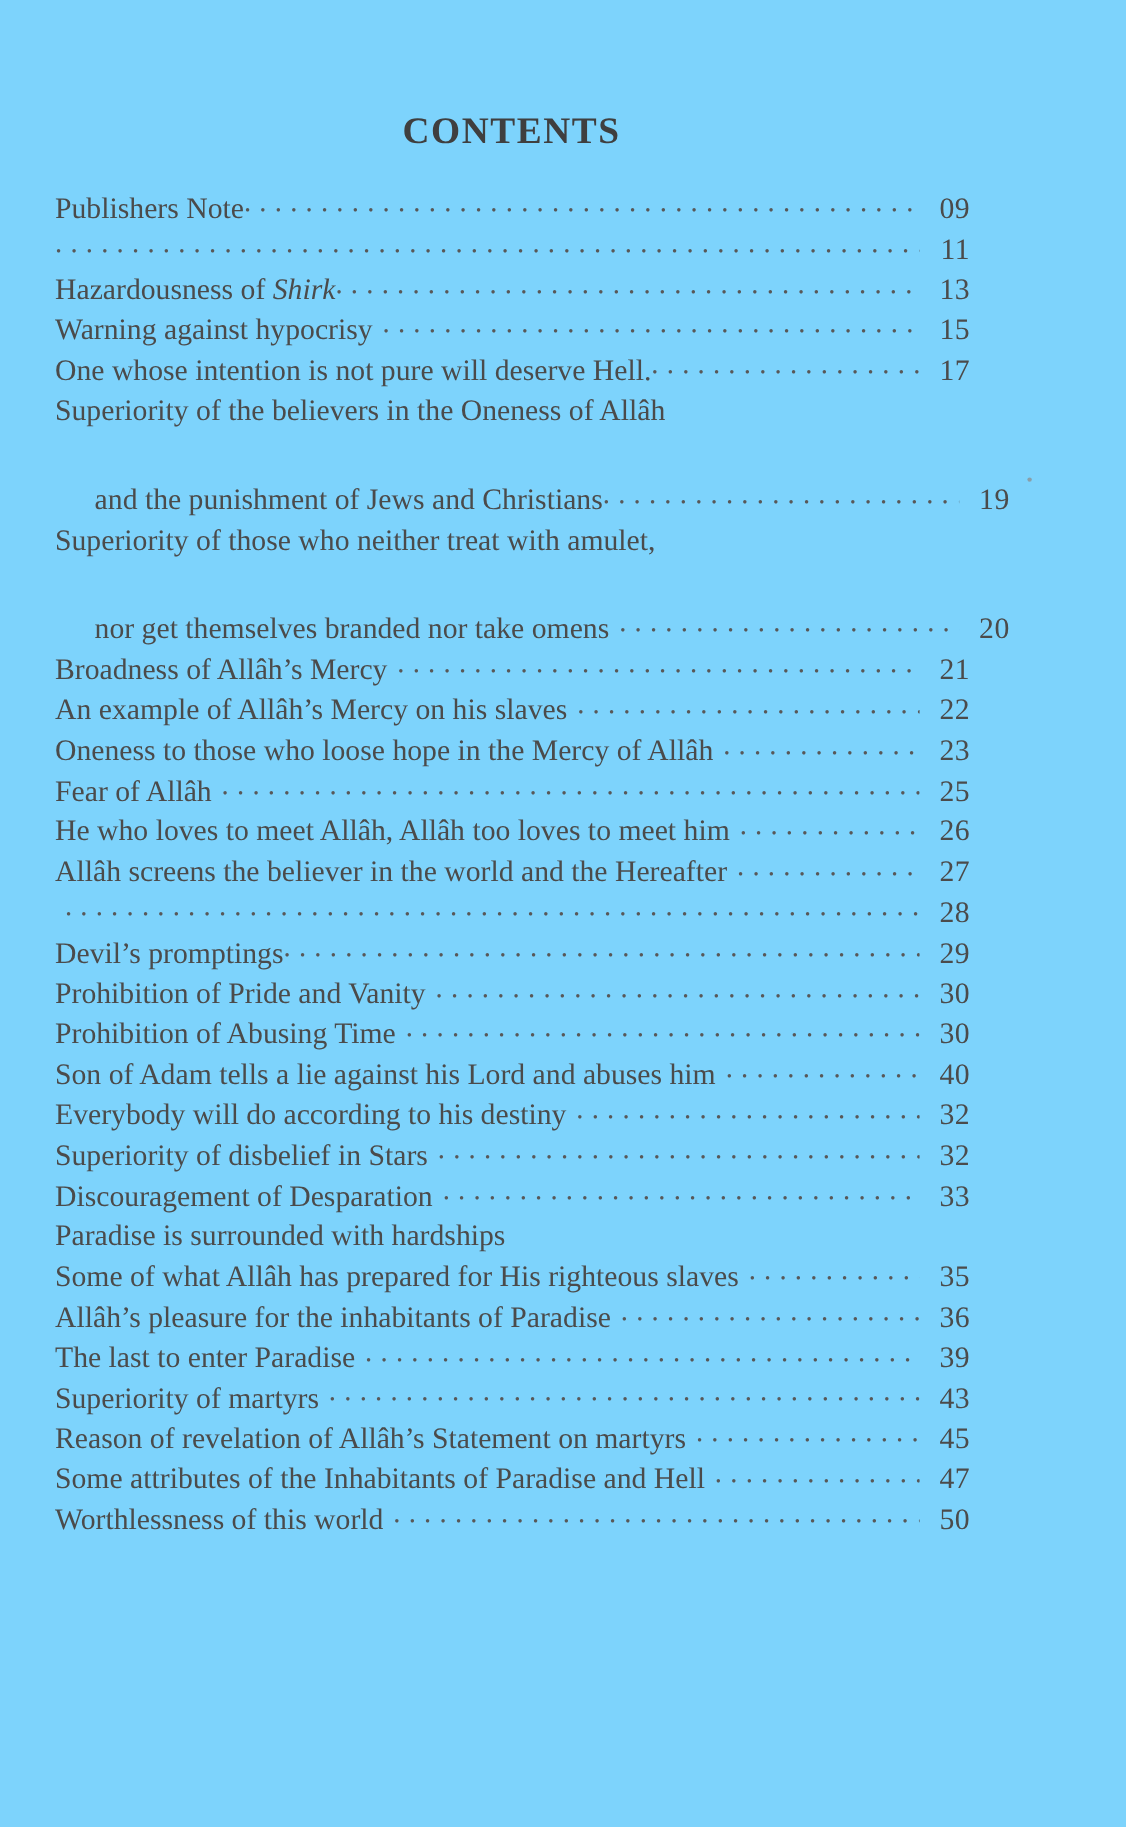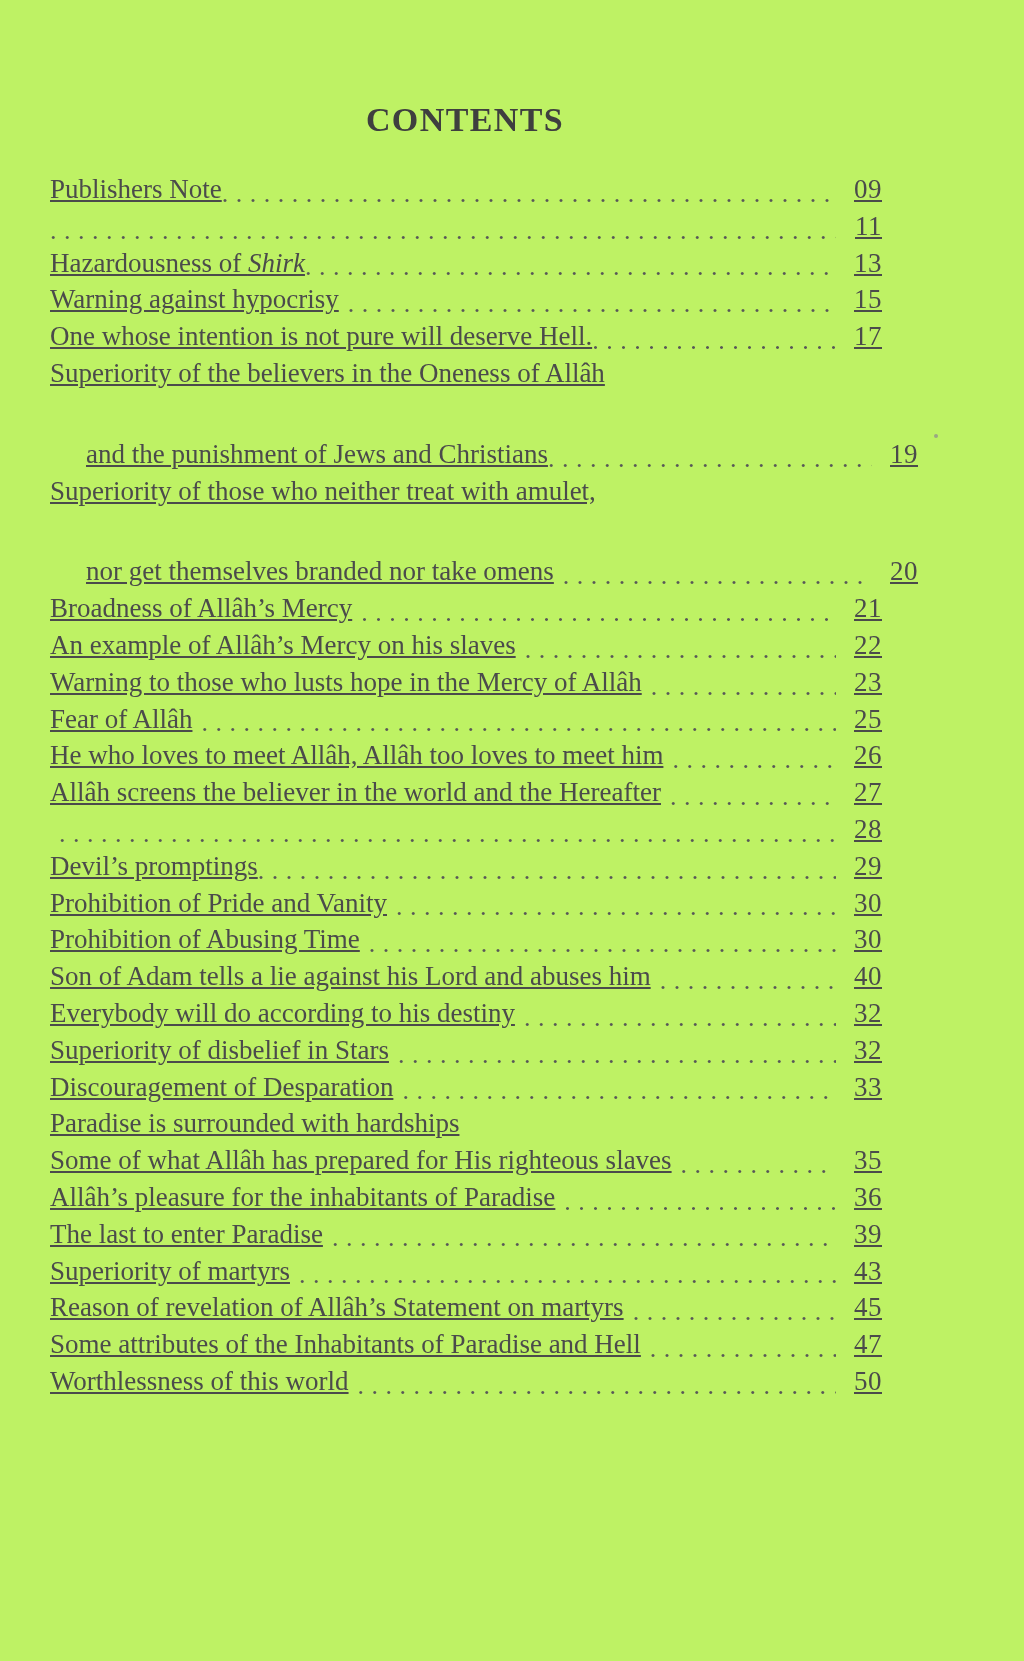--- a/index.html
+++ b/index.html
@@ -16,21 +16,21 @@
     overflow: hidden;
     position: relative;
   }
 
   .page {
     position: absolute;
     left: 0;
     top: 0;
     width: 1024px;
     height: 1661px;
-    background: #bef264;
+    background: #7dd3fc;
   }
 
   
   .toc-title {
     position: absolute;
     left: 0;
     top: 101px;
     width: 930px;
     text-align: center;
     font-size: 34px;
@@ -50,24 +50,23 @@
 
   .toc-entry {
     font-size: 27px;
     line-height: 36.8px;
     color: #4b4b4b;
   }
 
   
   .toc-line {
     display: flex;
-    align-items: flex-end;
+    align-items: flex-start;
     width: 100%;
     white-space: nowrap;
-    text-decoration: underline;
   }
 
   .toc-line.indented {
     padding-left: 36px;
     margin-top: 44px;
   }
 
   .toc-label {
     flex: 0 0 auto;
   }
@@ -199,21 +198,21 @@
       </div>
       <div class="toc-entry">
         <div class="toc-line">
           <span class="toc-label">An example of Allâh’s Mercy on his slaves</span>
           <span class="toc-leader gap"></span>
           <span class="toc-page">22</span>
         </div>
       </div>
       <div class="toc-entry">
         <div class="toc-line">
-          <span class="toc-label">Warning to those who lusts hope in the Mercy of Allâh</span>
+          <span class="toc-label">Oneness to those who loose hope in the Mercy of Allâh</span>
           <span class="toc-leader gap"></span>
           <span class="toc-page">23</span>
         </div>
       </div>
       <div class="toc-entry">
         <div class="toc-line">
           <span class="toc-label">Fear of Allâh</span>
           <span class="toc-leader gap"></span>
           <span class="toc-page">25</span>
         </div>

